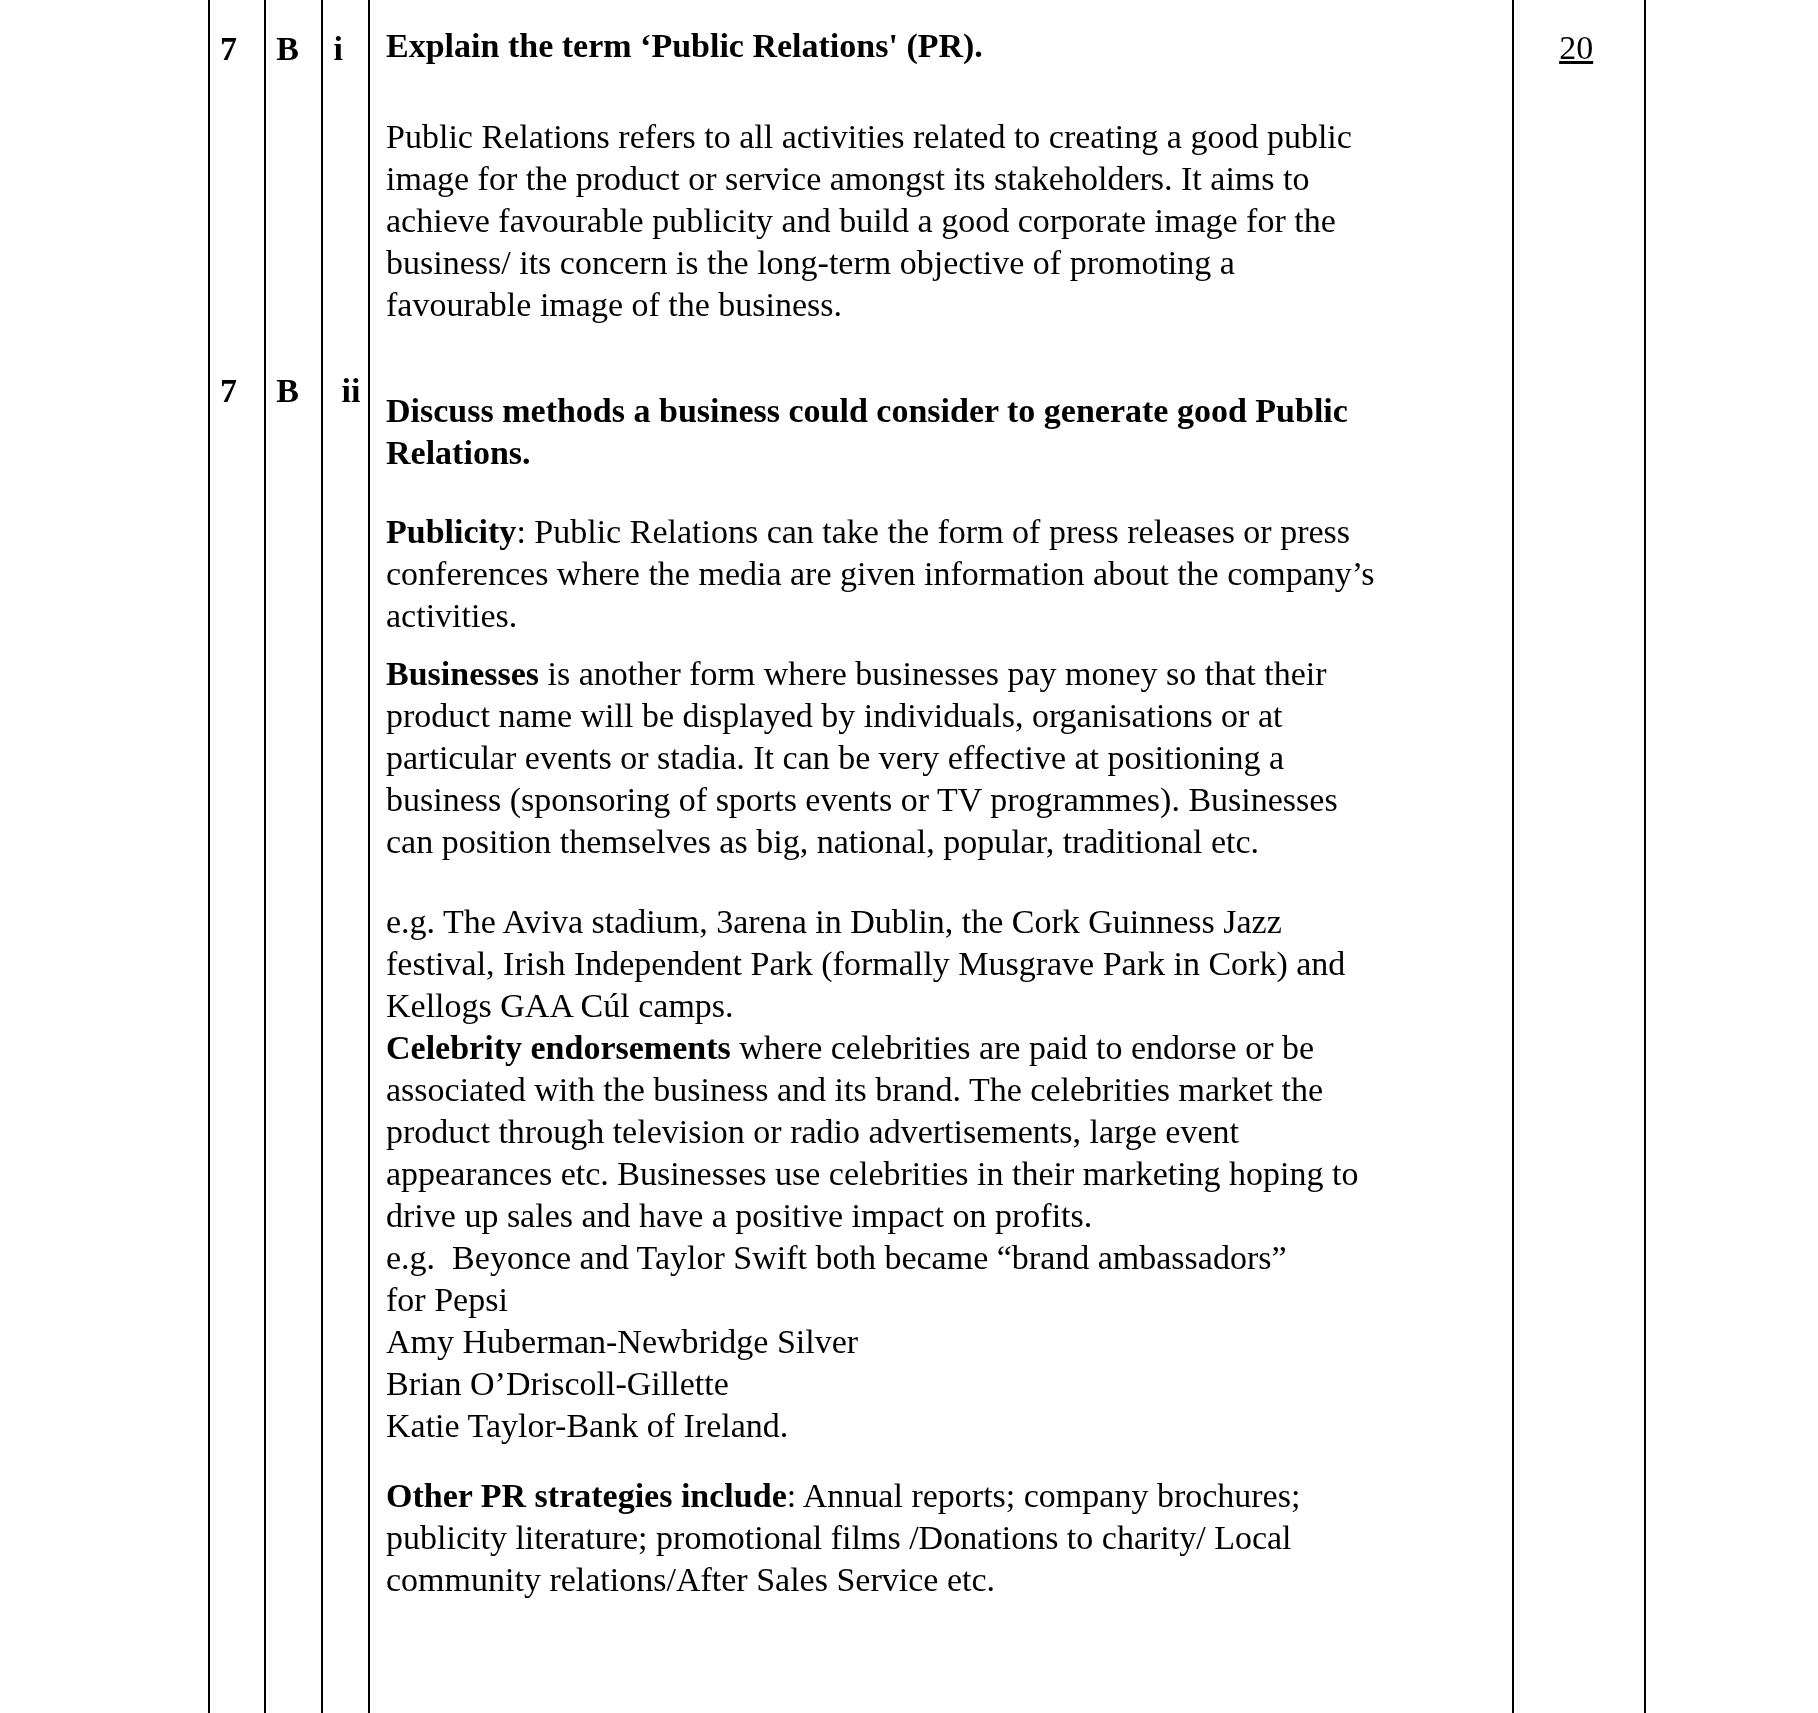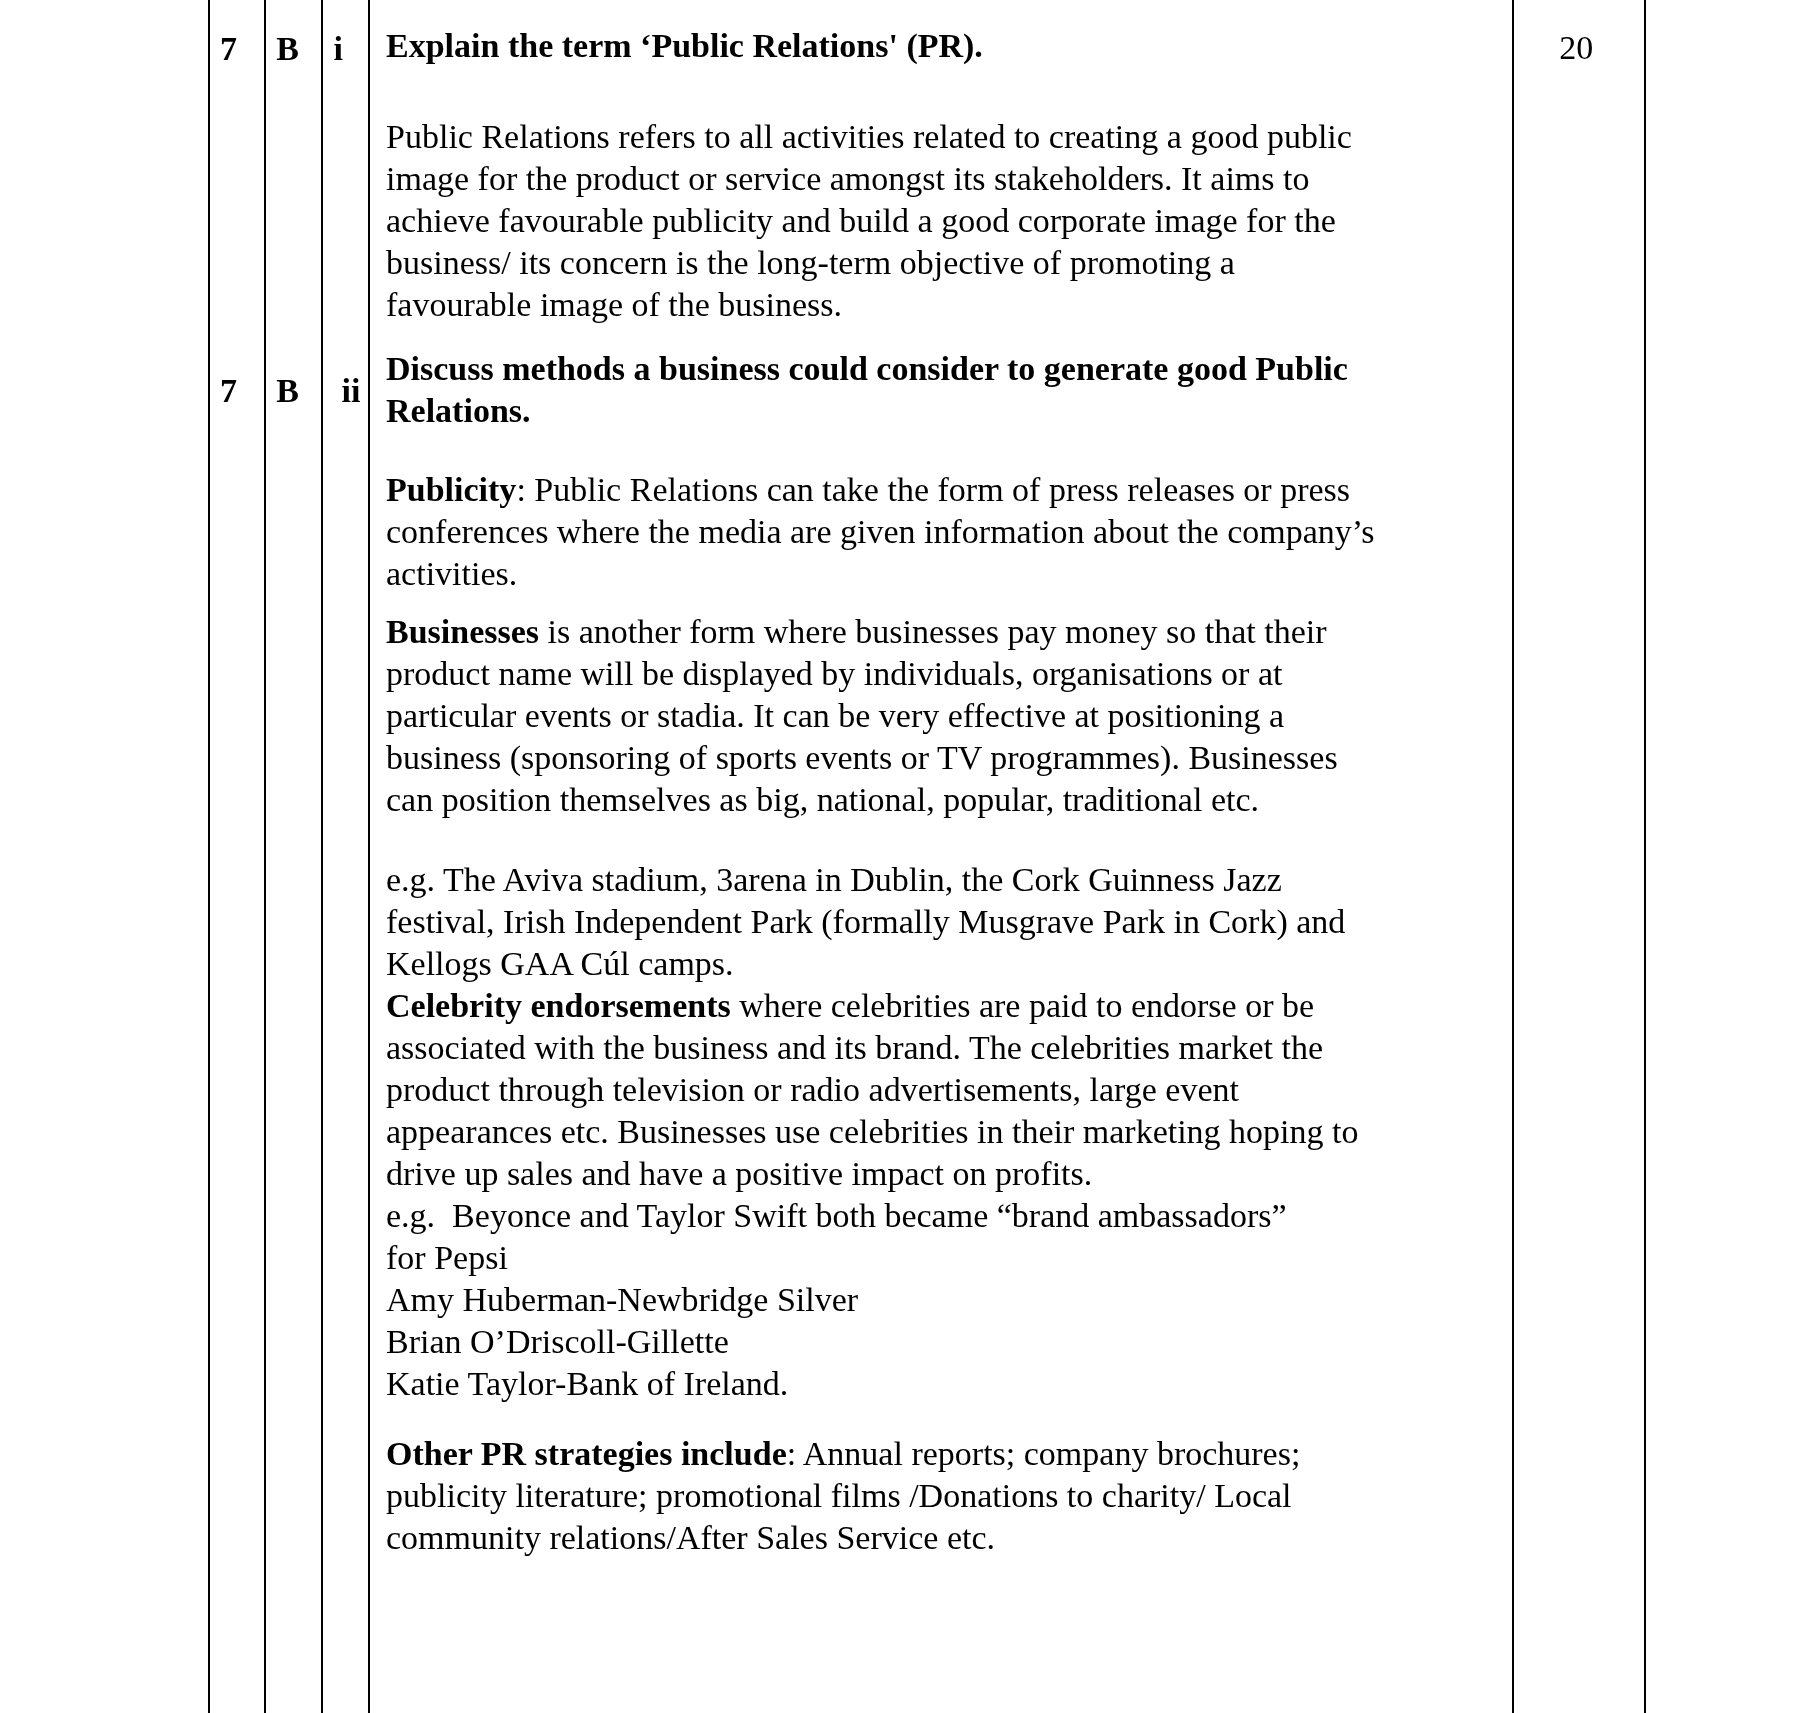--- a/index.html
+++ b/index.html
@@ -20,35 +20,35 @@
     box-sizing:border-box;
     border-left:2px solid #000;
     position:relative;
     font-size:34px;line-height:42px;
   }
   .cell:last-child{border-right:2px solid #000;}
   .col-q{width:58px;}
   .col-sec{width:58px;}
   .col-part{width:49px;}
   .col-content{width:1180px;overflow:hidden;}
-  .col-marks{width:138px;}
+  .col-marks{width:138px;text-decoration:underline;}
   .lbl{font-weight:bold;}
   .lbl.r1{margin-top:28px;}
   .lbl.r2{position:absolute;top:370px;}
   .col-q .lbl{padding-left:10px;}
   .col-q .lbl.r2{left:0;}
   .col-sec .lbl{padding-left:10px;}
   .col-sec .lbl.r2{left:0;}
   .col-part .lbl{padding-left:11px;}
   .col-part .lbl.r2{left:8px;}
   .col-content{padding-left:16px;padding-right:10px;}
   .heading{font-weight:bold;}
   .h1{margin-top:25px;}
   .p1{margin-top:49px;}
-  .h2{margin-top:22px;}
+  .h2{margin-top:64px;}
   .pub{margin-top:37px;}
   .spon{margin-top:16px;}
   .eg{margin-top:38px;}
   .cel{}
   .other{margin-top:28px;}
   .line{white-space:nowrap;}
   .lead{font-weight:bold;}
   .marks-value{margin-top:27px;padding-left:45px;}
 </style>
 </head>

